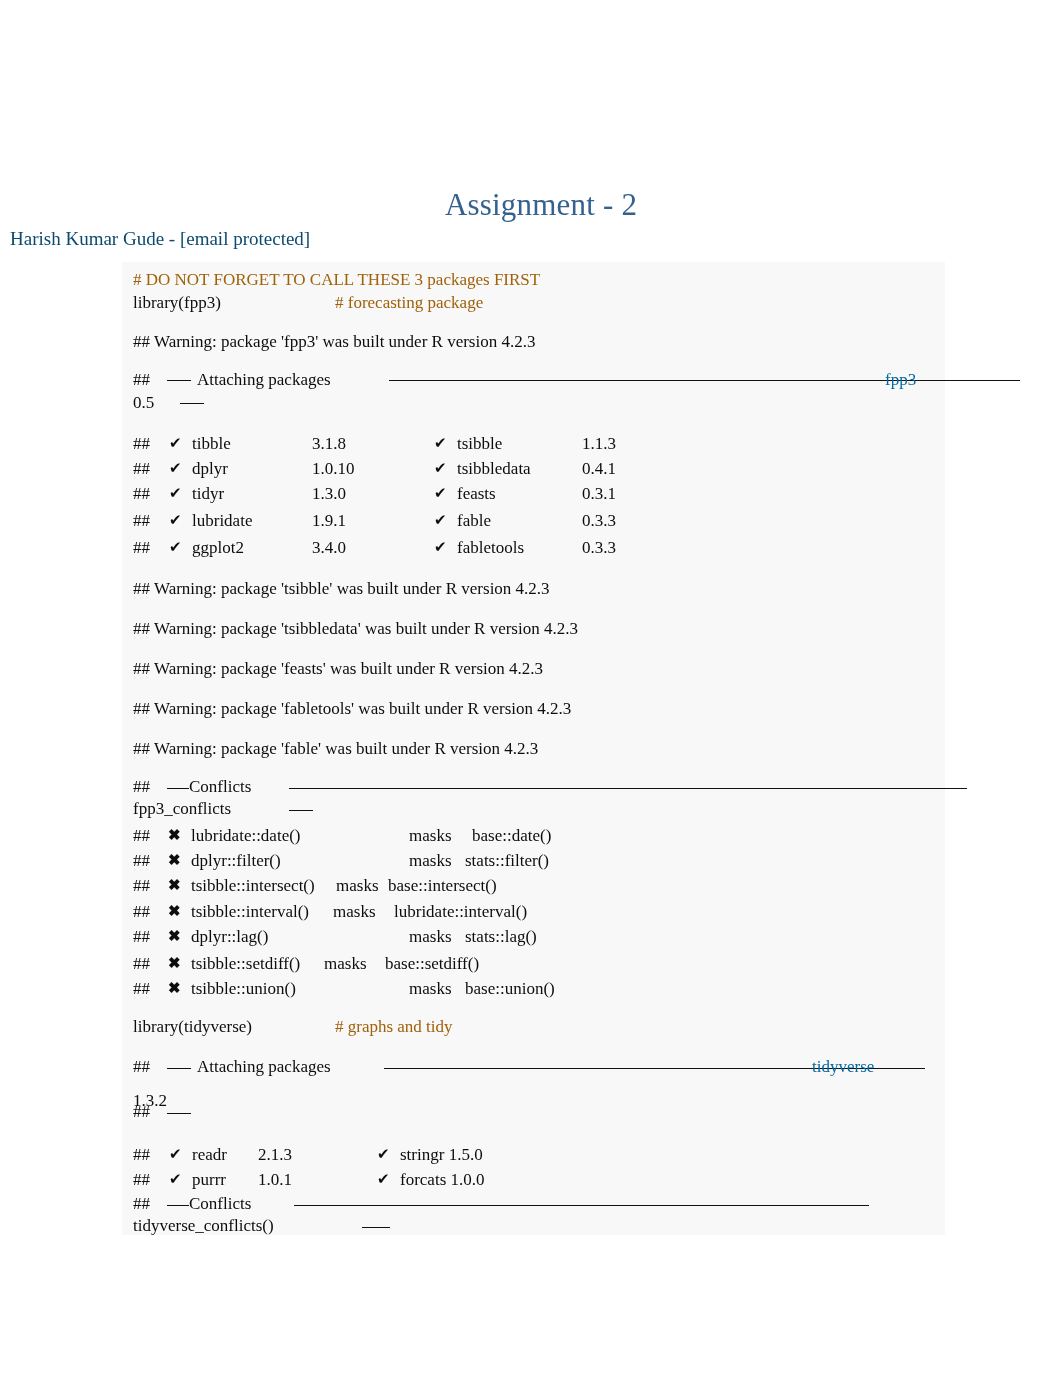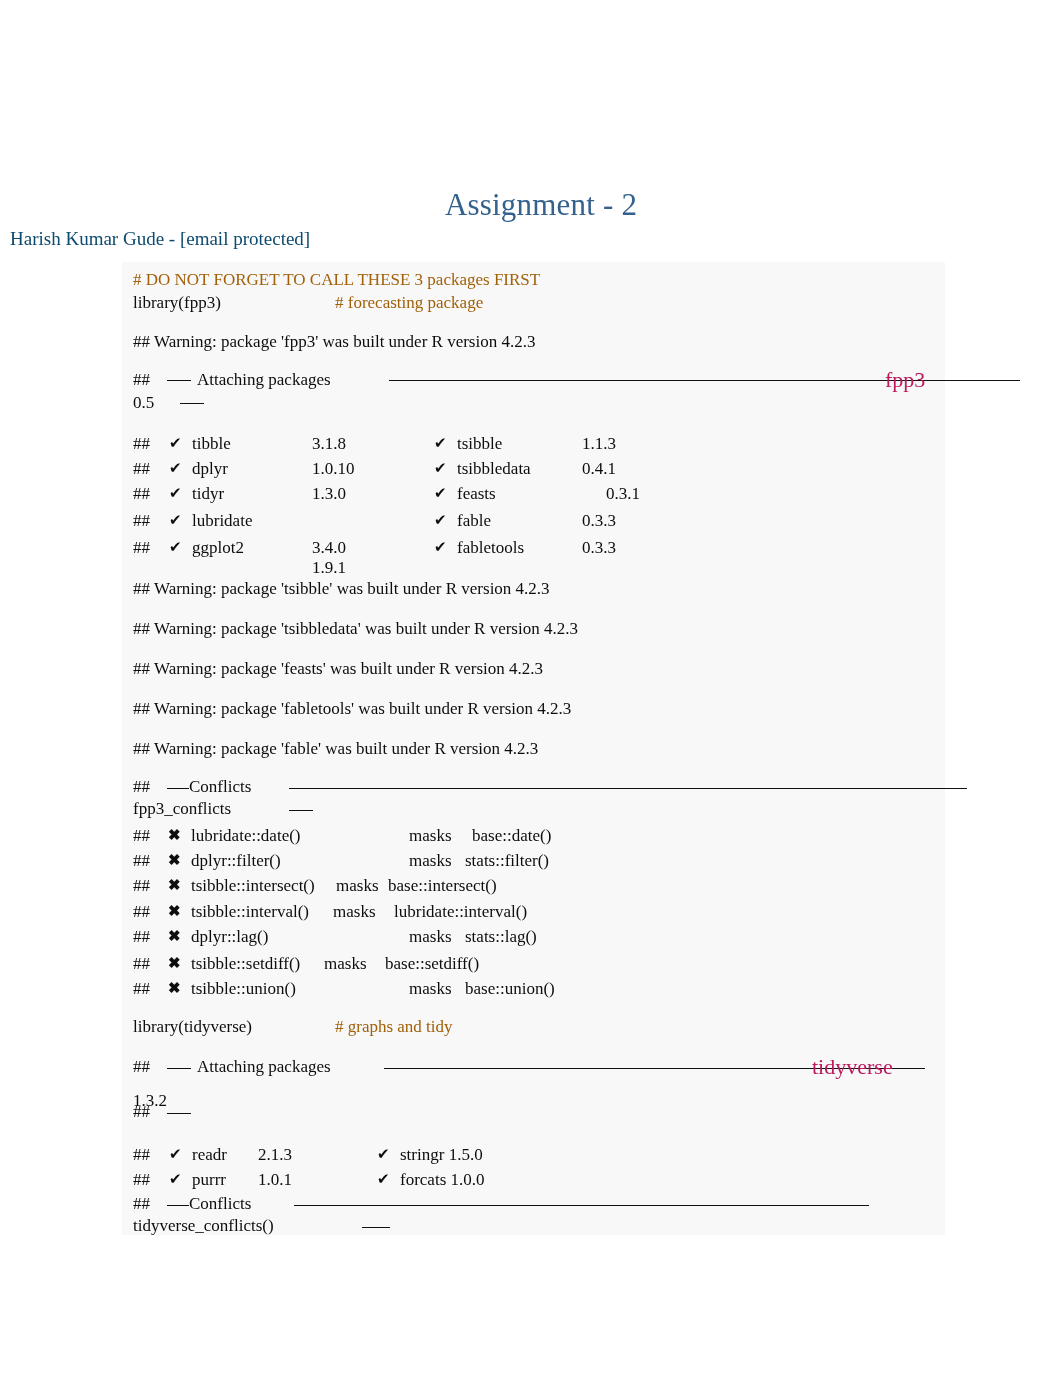--- a/index.html
+++ b/index.html
@@ -86,23 +86,23 @@
   .rule-short {
     position: absolute;
     height: 0;
     border-top: 1.6px solid #121212;
   }
 
   
   .on-rule {
     position: absolute;
     white-space: pre;
-    font-size: 22px;
+    font-size: 17px;
     line-height: 23px;
-    color: #be185d;
+    color: #0369a1;
   }
 
   .chk { font-size: 15px; }
   .xmark { font-size: 15px; font-weight: bold; }
 </style>
 </head>
 <body>
 
 <div class="page">
 
@@ -143,26 +143,26 @@
         <div class="ln chk" style="left:312px; top:195px;">✔</div>
         <div class="ln" style="left:335px; top:195px;">tsibbledata</div>
         <div class="ln" style="left:460px; top:195px;">0.4.1</div>
 
         <div class="ln hash" style="top:220px;">##</div>
         <div class="ln chk" style="left:47px; top:220px;">✔</div>
         <div class="ln" style="left:70px; top:220px;">tidyr</div>
         <div class="ln" style="left:190px; top:220px;">1.3.0</div>
         <div class="ln chk" style="left:312px; top:220px;">✔</div>
         <div class="ln" style="left:335px; top:220px;">feasts</div>
-        <div class="ln" style="left:460px; top:220px;margin-left:24px;">0.3.1</div>
+        <div class="ln" style="left:460px; top:220px;">0.3.1</div>
 
         <div class="ln hash" style="top:247px;">##</div>
         <div class="ln chk" style="left:47px; top:247px;">✔</div>
         <div class="ln" style="left:70px; top:247px;">lubridate</div>
-        <div class="ln" style="left:190px; top:247px;margin-top:47px;">1.9.1</div>
+        <div class="ln" style="left:190px; top:247px;">1.9.1</div>
         <div class="ln chk" style="left:312px; top:247px;">✔</div>
         <div class="ln" style="left:335px; top:247px;">fable</div>
         <div class="ln" style="left:460px; top:247px;">0.3.3</div>
 
         <div class="ln hash" style="top:274px;">##</div>
         <div class="ln chk" style="left:47px; top:274px;">✔</div>
         <div class="ln" style="left:70px; top:274px;">ggplot2</div>
         <div class="ln" style="left:190px; top:274px;">3.4.0</div>
         <div class="ln chk" style="left:312px; top:274px;">✔</div>
         <div class="ln" style="left:335px; top:274px;">fabletools</div>

